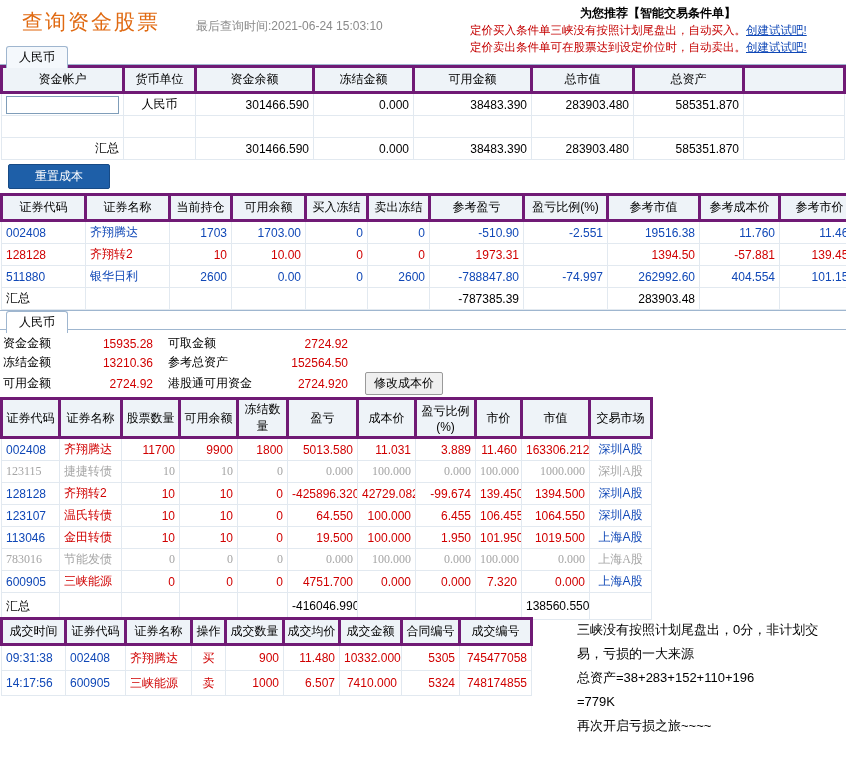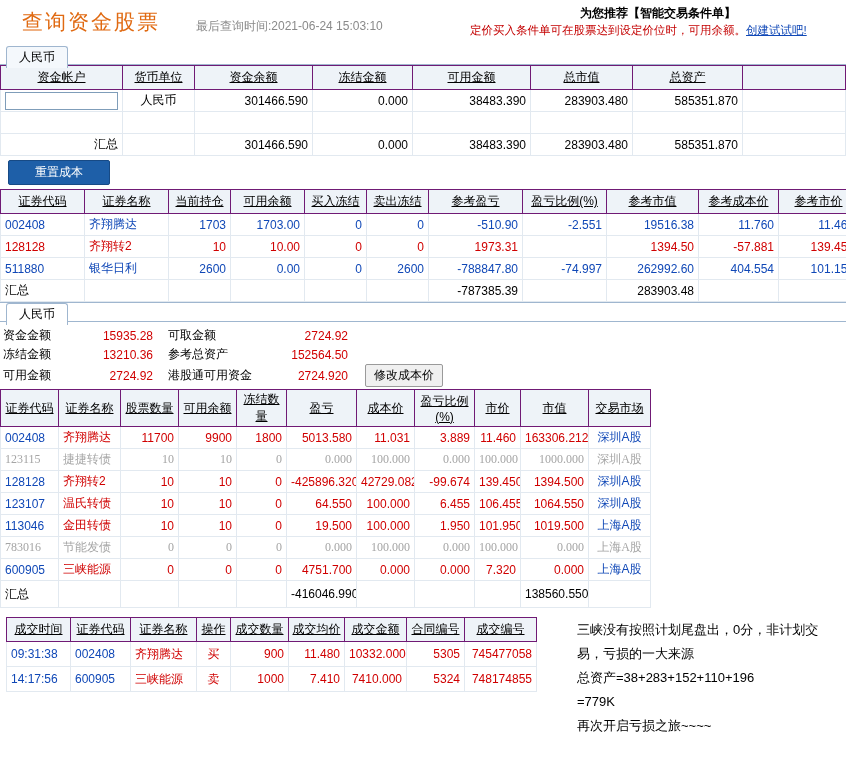--- a/index.html
+++ b/index.html
@@ -35,23 +35,23 @@
     padding:2px 12px 2px 12px;
     border:1px solid #9fb6cf;border-bottom:none;
     background:#f4f8fc;font-size:12px;border-radius:3px 3px 0 0;
   }
   .tab2{background:#ffffff;}
 
   
   table.grid{border-collapse:collapse;width:100%;table-layout:fixed;}
   table.grid th{
     background:#eef3f8;
-    border:1px solid #701a75;
+    border:3px solid #701a75;
     font-weight:normal;font-size:12px;
-    height:21px;color:#000;text-align:center;text-decoration:underline;
+    height:21px;color:#000;text-align:center;
   }
   table.grid td{
     border:1px solid #e2e9f0;
     height:21px;font-size:12px;padding:0 4px;
     white-space:nowrap;overflow:hidden;
   }
   .r{text-align:right;}
   .c{text-align:center;}
   .l{text-align:left;}
   .blue{color:#1048b7;}
@@ -90,34 +90,37 @@
   .sum-label{color:#000;}
   .sum-val{color:#d00000;text-align:right;width:78px;}
 
   
   .note{
     position:absolute;left:577px;top:618px;width:290px;
     font-size:13px;line-height:24px;color:#000;
   }
 
   
-  .trades{position:absolute;left:0;top:617px;width:511px;padding-left:6px;}
+  .trades{position:absolute;left:0;top:617px;width:511px;}
 </style>
 </head>
 <body>
 
 <div class="topbar">
   <div class="title">查询资金股票</div>
   <div class="querytime">
     <span>最后查询时间:</span><span>2021-06-24  15:03:10</span>
   </div>
   <div class="promo">
     <div class="p-title">为您推荐【智能交易条件单】</div>
     <div class="p-line">
-      <span>定价买入条件单</span><span>可在股票达到设定价位时，可用余额。</span><span class="lnk">创建试试吧!</span>
+      <span>定价买入条件单</span><span>三峡没有按照计划尾盘出，自动买入。</span><span class="lnk">创建试试吧!</span>
+    </div>
+    <div class="p-line">
+      <span>定价卖出条件单</span><span>可在股票达到设定价位时，自动卖出。</span><span class="lnk">创建试试吧!</span>
     </div>
   </div>
 </div>
 
 <div class="tabstrip">
   <div class="tab">人民币</div>
 </div>
 
 <div class="acct-wrap">
 <table class="grid">
@@ -479,21 +482,21 @@
       <td class="r red">10332.000</td>
       <td class="r red">5305</td>
       <td class="r red">745477058</td>
     </tr>
     <tr style="height:24px">
       <td class="l blue" style="height:24px">14:17:56</td>
       <td class="l blue">600905</td>
       <td class="l red">三峡能源</td>
       <td class="c red">卖</td>
       <td class="r red">1000</td>
-      <td class="r red">7.410</td>
+      <td class="r red">6.507</td>
       <td class="r red">7410.000</td>
       <td class="r red">5324</td>
       <td class="r red">748174855</td>
     </tr>
   </tbody>
 </table>
 </div>
 
 <div class="note">
   <div>三峡没有按照计划尾盘出，0分，非计划交</div>

